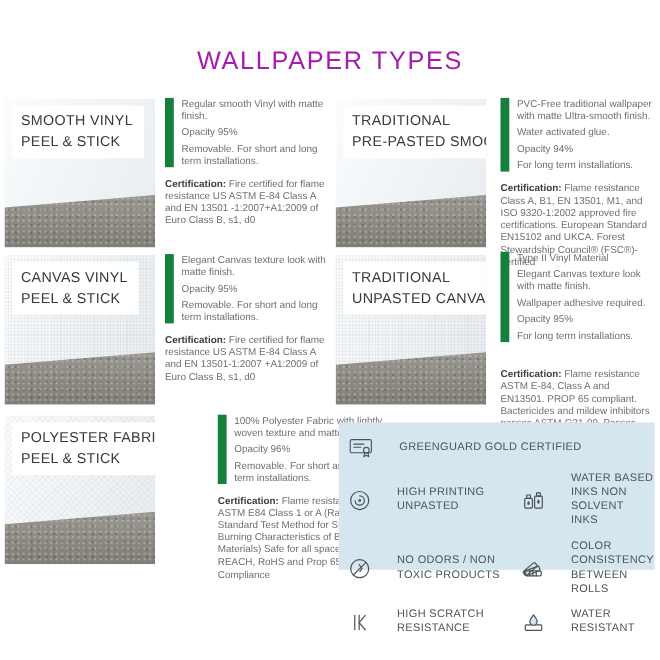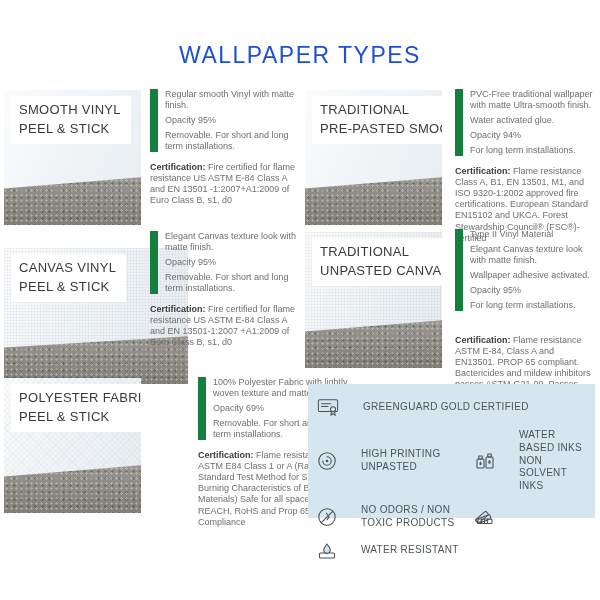--- a/index.html
+++ b/index.html
@@ -4,21 +4,21 @@
 <style>
   html,body{margin:0;padding:0;}
   body{
     width:600px;height:600px;position:relative;overflow:hidden;
     background:#ffffff;
     font-family:"Liberation Sans", sans-serif;
     -webkit-font-smoothing:antialiased;
   }
   .page-title{
     position:absolute;top:27px;left:0;right:0;text-align:center;
-    font-size:23px;font-weight:500;letter-spacing:1.5px;color:#1d4ed8;
+    font-size:23px;font-weight:500;letter-spacing:1.5px;color:#a21caf;
   }
   
   .swatch{
     position:absolute;overflow:hidden;
     background:linear-gradient(115deg,#fafcfd 0%,#eff3f6 55%,#e7ecf0 100%);
   }
   .swatch .wall-texture{position:absolute;inset:0;}
   .tex-canvas .wall-texture{
     background-image:
       repeating-linear-gradient(0deg, rgba(110,120,130,0.07) 0 1px, transparent 1px 3px),
@@ -105,21 +105,21 @@
     <p class="spec">Water activated glue.</p>
     <p class="spec">Opacity 94%</p>
     <p class="spec">For long term installations.</p>
   </div>
   <p class="cert">
     <span class="cert-label">Certification:</span>
     <span>Flame resistance Class A, B1, EN 13501, M1, and ISO 9320-1:2002 approved fire certifications. European Standard EN15102 and UKCA. Forest Stewardship Council® (FSC®)-certified</span>
   </p>
 </div>
 
-<div class="swatch tex-canvas" style="left:4px;top:248px;width:137px;height:136px;padding-left:47px;">
+<div class="swatch tex-canvas" style="left:4px;top:232px;width:137px;height:136px;">
   <div class="wall-texture"></div>
   <div class="floor"></div>
   <div class="swatch-label">
     <div>CANVAS VINYL</div>
     <div>PEEL &amp; STICK</div>
   </div>
 </div>
 <div class="card-text" style="left:150px;top:231px;width:148px;">
   <div class="specs">
     <p class="spec">Elegant Canvas texture look with matte finish.</p>
@@ -137,42 +137,42 @@
   <div class="floor"></div>
   <div class="swatch-label">
     <div>TRADITIONAL</div>
     <div>UNPASTED CANVAS</div>
   </div>
 </div>
 <div class="card-text" style="left:455px;top:229px;width:141px;">
   <div class="specs">
     <p class="spec">Type II Vinyl Material</p>
     <p class="spec">Elegant Canvas texture look with matte finish.</p>
-    <p class="spec">Wallpaper adhesive activated.</p>
+    <p class="spec">Wallpaper adhesive required.</p>
     <p class="spec">Opacity 95%</p>
     <p class="spec">For long term installations.</p>
   </div>
   <p class="cert" style="margin-top:24px;">
     <span class="cert-label">Certification:</span>
     <span>Flame resistance ASTM E-84, Class A and EN13501. PROP 65 compliant. Bactericides and mildew inhibitors passes ASTM-G21-09. Passes NFPA286 Corner Burn Test.</span>
   </p>
 </div>
 
 <div class="swatch tex-poly" style="left:4px;top:378px;width:137px;height:135px;">
   <div class="wall-texture"></div>
   <div class="floor"></div>
   <div class="swatch-label">
     <div>POLYESTER FABRIC</div>
     <div>PEEL &amp; STICK</div>
   </div>
 </div>
 <div class="card-text" style="left:150px;top:377px;width:150px;margin-left:48px;">
   <div class="specs">
     <p class="spec">100% Polyester Fabric with lightly woven texture and matte finish.</p>
-    <p class="spec">Opacity 69%</p>
+    <p class="spec">Opacity 96%</p>
     <p class="spec">Removable.  For short and long term installations.</p>
   </div>
   <p class="cert">
     <span class="cert-label">Certification:</span>
     <span>Flame resistance ASTM E84 Class 1 or A (Rating Standard Test Method for Surface Burning Characteristics of Building Materials) Safe for all spaces with REACH, RoHS and Prop 65 Compliance</span>
   </p>
 </div>
 
 <div class="blue-box">
 
@@ -220,22 +220,31 @@
 
     <div class="badge">
       <svg width="20" height="20" viewBox="0 0 20 20">
         <g transform="translate(3 16.5)">
           <rect x="0" y="-4.5" width="14" height="4.5" rx="1" transform="rotate(-40)"></rect>
           <rect x="0" y="-4.5" width="14" height="4.5" rx="1" transform="rotate(-20)"></rect>
           <rect x="0" y="-4.5" width="14" height="4.5" rx="1"></rect>
           <path d="M3.5 -4.5v4.5M6.5 -4.5v4.5M9.5 -4.5v4.5"></path>
         </g>
       </svg>
-    </div>
-
+      <span style="max-width:100px;">COLOR CONSISTENCY BETWEEN ROLLS</span>
+    </div>
+
+    <div class="badge">
+      <svg width="20" height="20" viewBox="0 0 20 20">
+        <path d="M5.5 3.5v13"></path>
+        <path d="M9.5 3.5v13"></path>
+        <path d="M9.5 10l5.5-6.5M9.5 10l5.5 6.5"></path>
+      </svg>
+      <span>HIGH SCRATCH RESISTANCE</span>
+    </div>
 
     <div class="badge">
       <svg width="20" height="20" viewBox="0 0 20 20">
         <rect x="2.5" y="12" width="15" height="5" rx="1"></rect>
         <path d="M10 3c2.1 2.7 3.3 4.4 3.3 6.1a3.3 3.3 0 1 1-6.6 0C6.7 7.4 7.9 5.7 10 3z" fill="#d5e6ef"></path>
       </svg>
       <span>WATER RESISTANT</span>
     </div>
 
   </div>

